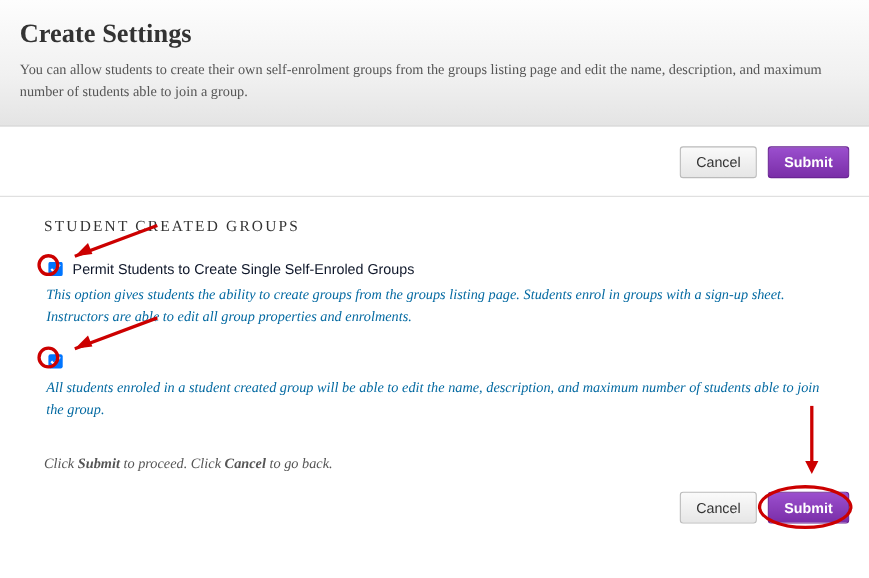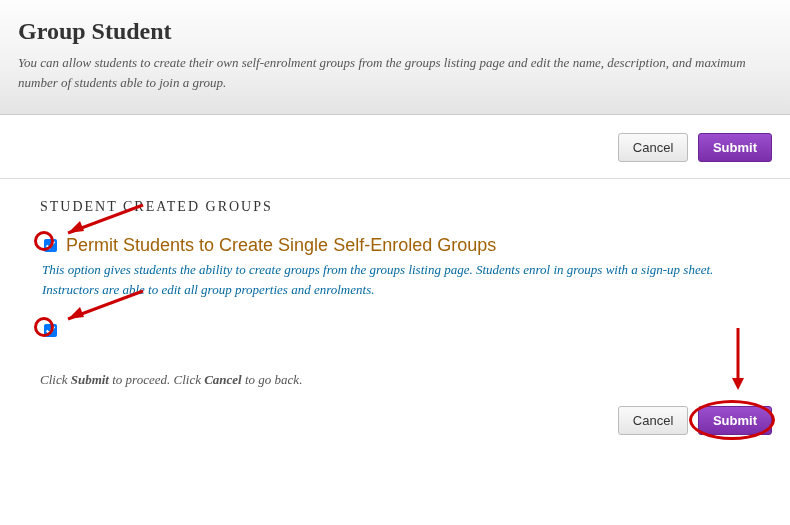--- a/index.html
+++ b/index.html
@@ -18,21 +18,20 @@
   }
   .page-title {
     font-family: Georgia, 'Times New Roman', serif;
     font-size: 24px;
     font-weight: bold;
     color: #333;
     margin: 0 0 8px 0;
   }
   .page-subtitle {
     font-family: Georgia, 'Times New Roman', serif;
-    font-style: italic;
     font-size: 13px;
     color: #555;
     line-height: 1.5;
   }
   .button-row-top {
     padding: 18px 18px 6px 18px;
     text-align: right;
   }
   .button-row-bottom {
     padding: 8px 18px 14px 18px;
@@ -70,21 +69,21 @@
   }
   .section-heading {
     font-family: Georgia, 'Times New Roman', serif;
     font-size: 14px;
     letter-spacing: 2px;
     color: #333;
     margin-bottom: 20px;
   }
   .option-block { margin-bottom: 22px; position: relative; }
   .option-line { display: flex; align-items: center; gap: 6px; margin-bottom: 4px; }
-  .option-line label { font-size: 18px; color: #a16207; }
+  .option-line label { font-size: 13px; color: #0f172a; }
   .option-desc {
     font-family: Georgia, 'Times New Roman', serif;
     font-style: italic;
     font-size: 13px;
     color: #0369a1;
     line-height: 1.5;
     margin-left: 2px;
   }
   .instruction {
     font-family: Georgia, 'Times New Roman', serif;
@@ -110,21 +109,21 @@
   svg.arrow { overflow: visible; }
   svg.arrow line, svg.arrow path { stroke: #c00; stroke-width: 3; fill: none; }
   svg.arrow polygon { fill: #c00; }
 
   .rel { position: relative; }
 </style>
 </head>
 <body>
 
 <div class="header-banner">
-  <div class="page-title">Group Student</div>
+  <div class="page-title">Create Settings</div>
   <div class="page-subtitle">You can allow students to create their own self-enrolment groups from the groups listing page and edit the name, description, and maximum number of students able to join a group.</div>
 </div>
 
 <div class="button-row-top">
   <button class="btn btn-cancel">Cancel</button>
   <button class="btn btn-submit">Submit</button>
 </div>
 
 <hr class="divider">
 
@@ -147,20 +146,21 @@
 
   <div class="option-block rel">
     <div class="annot circle-red small" style="left:-6px; top:-4px;"></div>
     <svg class="annot arrow" style="left:18px; top:-32px;" width="90" height="40">
       <line x1="85" y1="2" x2="10" y2="30"></line>
       <polygon points="10,30 22,18 26,28"></polygon>
     </svg>
     <div class="option-line">
       <input type="checkbox" checked="" style="">
     </div>
+    <div class="option-desc">All students enroled in a student created group will be able to edit the name, description, and maximum number of students able to join the group.</div>
   </div>
 
   <div class="instruction">
     <span>Click </span><span class="bold">Submit</span><span> to proceed. Click </span><span class="bold">Cancel</span><span> to go back.</span>
   </div>
 </div>
 
 <div class="button-row-bottom rel">
   <svg class="annot arrow" style="right:42px; top:-70px;" width="20" height="70">
     <line x1="10" y1="0" x2="10" y2="55"></line>

